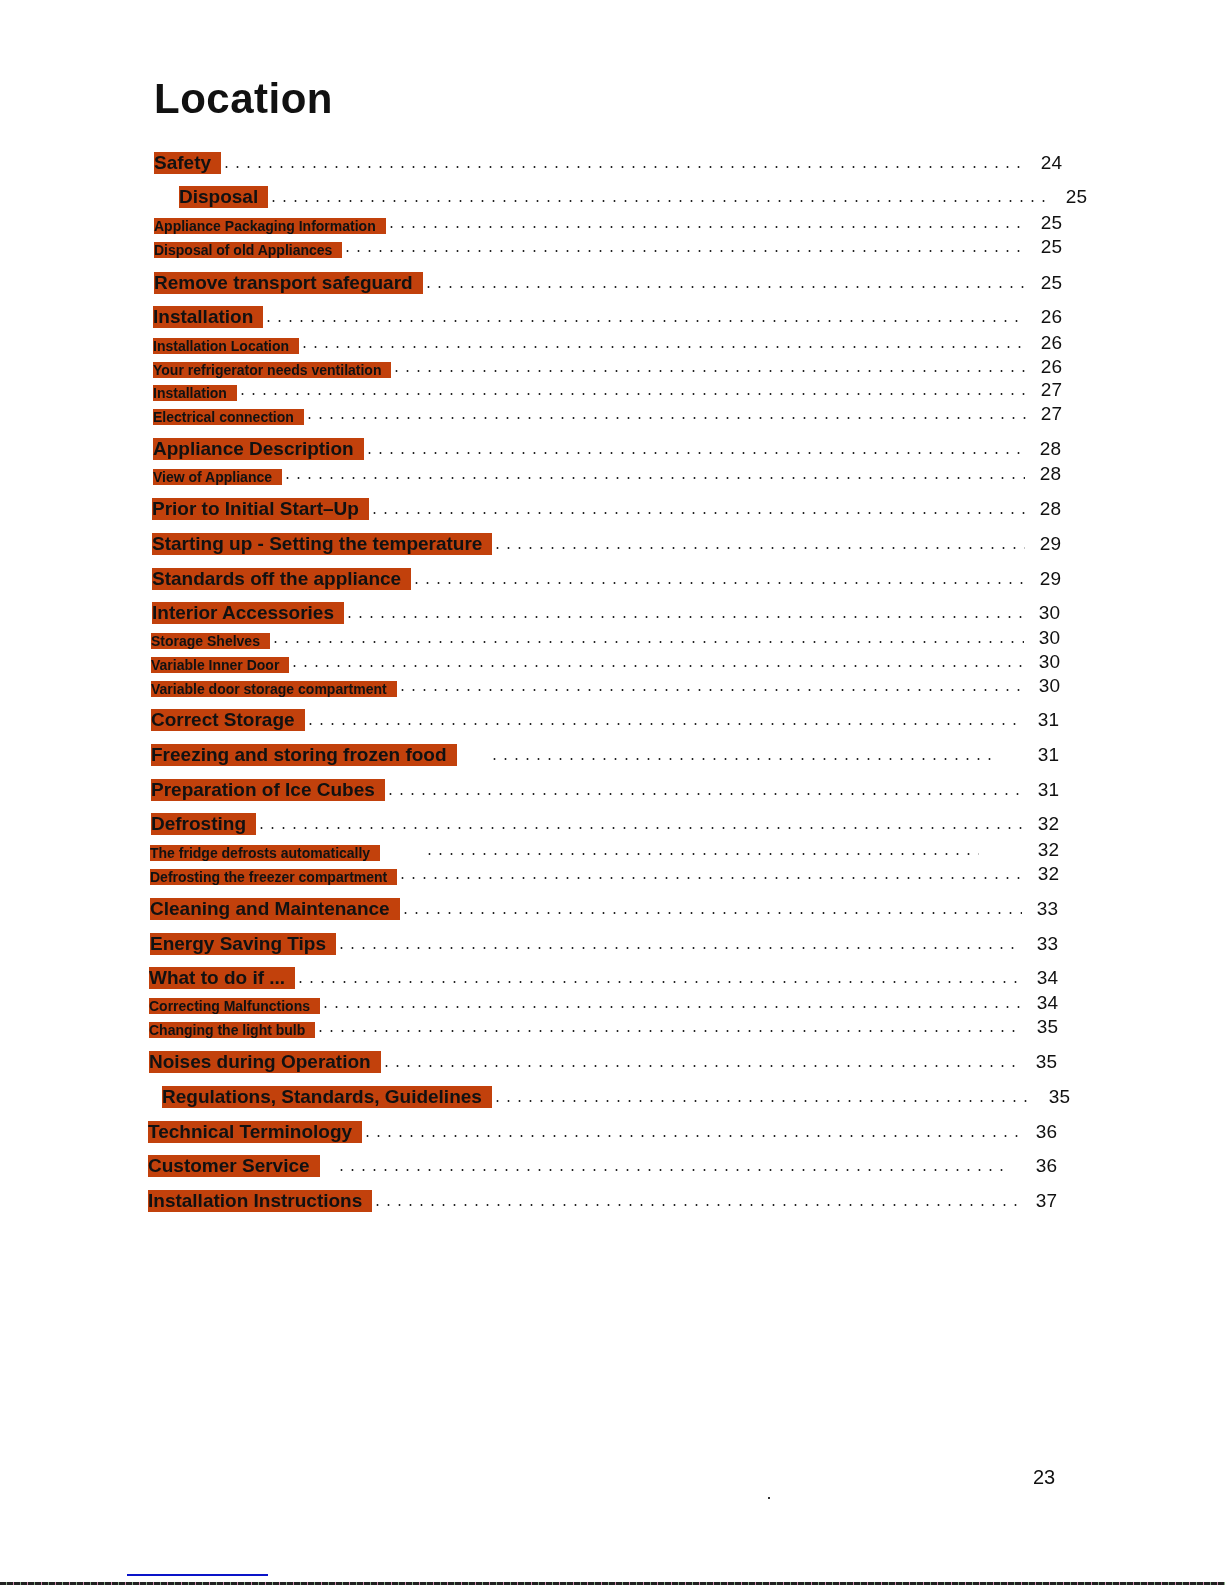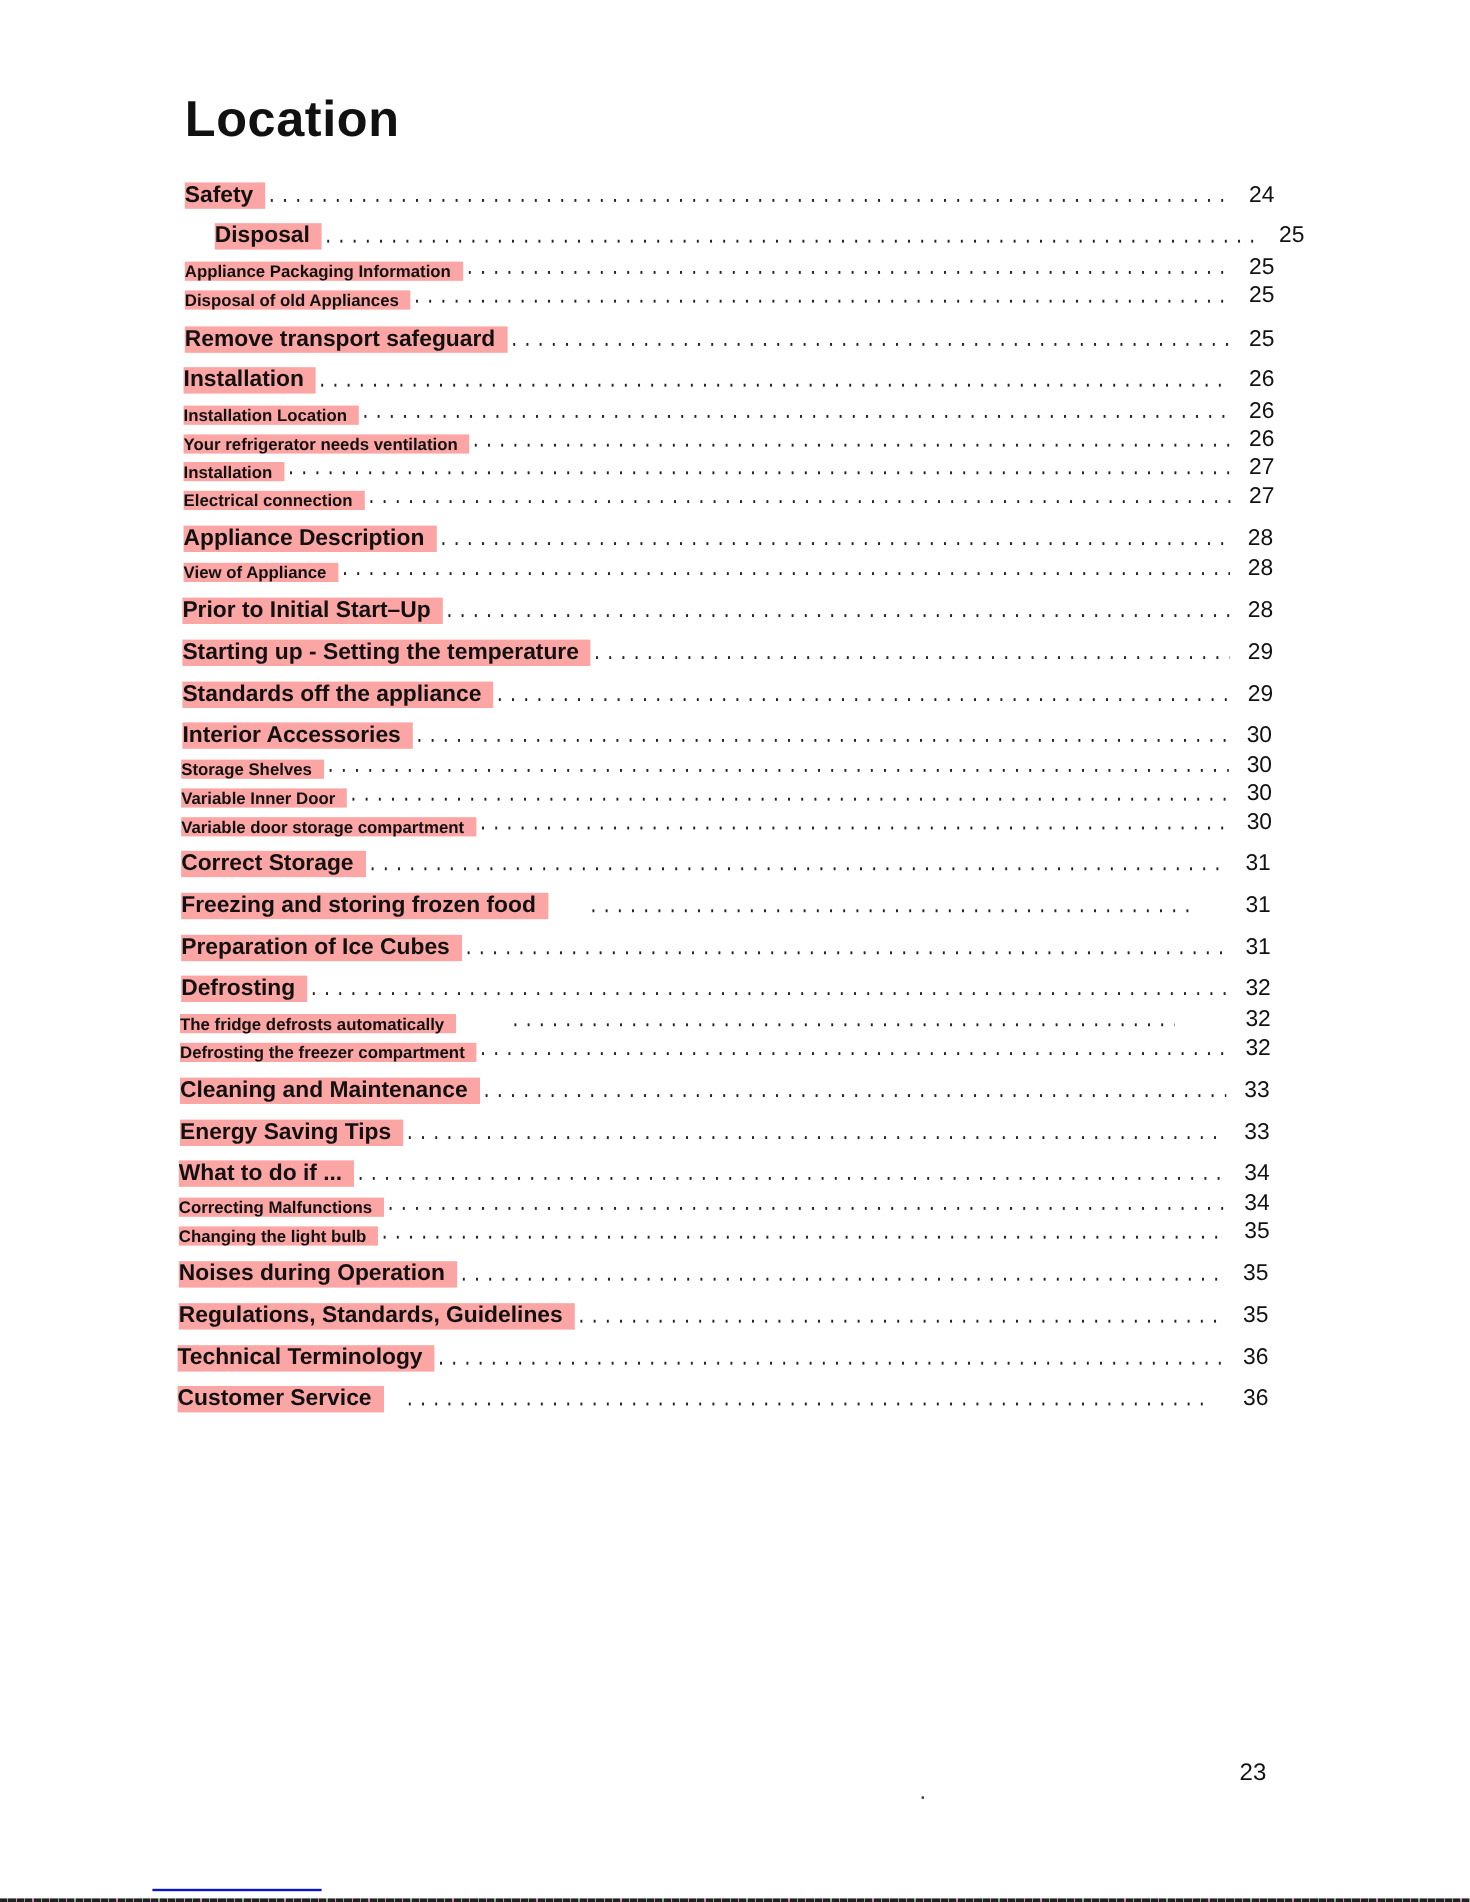--- a/index.html
+++ b/index.html
@@ -2,21 +2,21 @@
 <html><head>
 <meta charset="utf-8">
 <style>
   html, body { margin: 0; padding: 0; background: #ffffff; }
   body { width: 1225px; height: 1585px; position: relative; overflow: hidden;
          font-family: "Liberation Sans", sans-serif; color: #111; }
   .title { position: absolute; left: 154px; top: 78px; font-size: 42px; font-weight: bold;
            letter-spacing: 0.5px; line-height: 1; }
   .toc { position: absolute; left: 0; top: 0; width: 1225px; height: 1585px; }
   .row { position: absolute; height: 24px; display: flex; align-items: flex-end; }
-  .row .label { white-space: nowrap; padding-right: 10px; background: #fca5a5; }
+  .row .label { white-space: nowrap; padding-right: 10px; background: #c2410c; }
   .row .leader { flex: 1; height: 4px; margin-bottom: 5px;
                  background-image: radial-gradient(circle, #222 0.9px, transparent 1.2px);
                  background-size: 11px 4px; background-repeat: repeat-x; background-position: left center; }
   .row .page { width: 36px; text-align: right; white-space: nowrap; font-size: 19px; font-weight: normal; }
   .row.h .label { font-weight: bold; font-size: 19px; }
   .row.s .label { font-weight: bold; font-size: 14px; }
   .pagenum { position: absolute; left: 1033px; top: 1466px; font-size: 20px; }
   .speck { position: absolute; left: 768px; top: 1497px; width: 2px; height: 2px; background:#333; }
   .blue-rule { position: absolute; left: 127px; top: 1574px; width: 141px; height: 2px; background: #0a14c8; }
   .bottom-strip { position: absolute; left: 0; top: 1582px; width: 1225px; height: 3px;
@@ -176,33 +176,38 @@
     <div class="row s" style="left: 149px; top: 1014px; width: 909px;">
       <span class="label">Changing the light bulb</span>
       <span class="leader"></span>
       <span class="page">35</span>
     </div>
     <div class="row h" style="left: 149px; top: 1049px; width: 908px;">
       <span class="label">Noises during Operation</span>
       <span class="leader"></span>
       <span class="page">35</span>
     </div>
-    <div class="row h" style="left: 149px; top: 1084px; width: 908px;">
+    <div class="row h" style="left: 162px; top: 1084px; width: 908px;">
       <span class="label">Regulations, Standards, Guidelines</span>
       <span class="leader"></span>
       <span class="page">35</span>
     </div>
     <div class="row h" style="left: 148px; top: 1119px; width: 909px;">
       <span class="label">Technical Terminology</span>
       <span class="leader"></span>
       <span class="page">36</span>
     </div>
     <div class="row h" style="left: 148px; top: 1153px; width: 909px; gap: 16px;">
       <span class="label">Customer Service</span>
       <span class="leader"></span>
       <span class="page">36</span>
+    </div>
+    <div class="row h" style="left: 148px; top: 1188px; width: 909px;">
+      <span class="label">Installation Instructions</span>
+      <span class="leader"></span>
+      <span class="page">37</span>
     </div>
   </div>
 
 <div class="speck"></div>
 <div class="pagenum">23</div>
 <div class="blue-rule"></div>
 <div class="bottom-strip"></div>
 
 </body></html>

